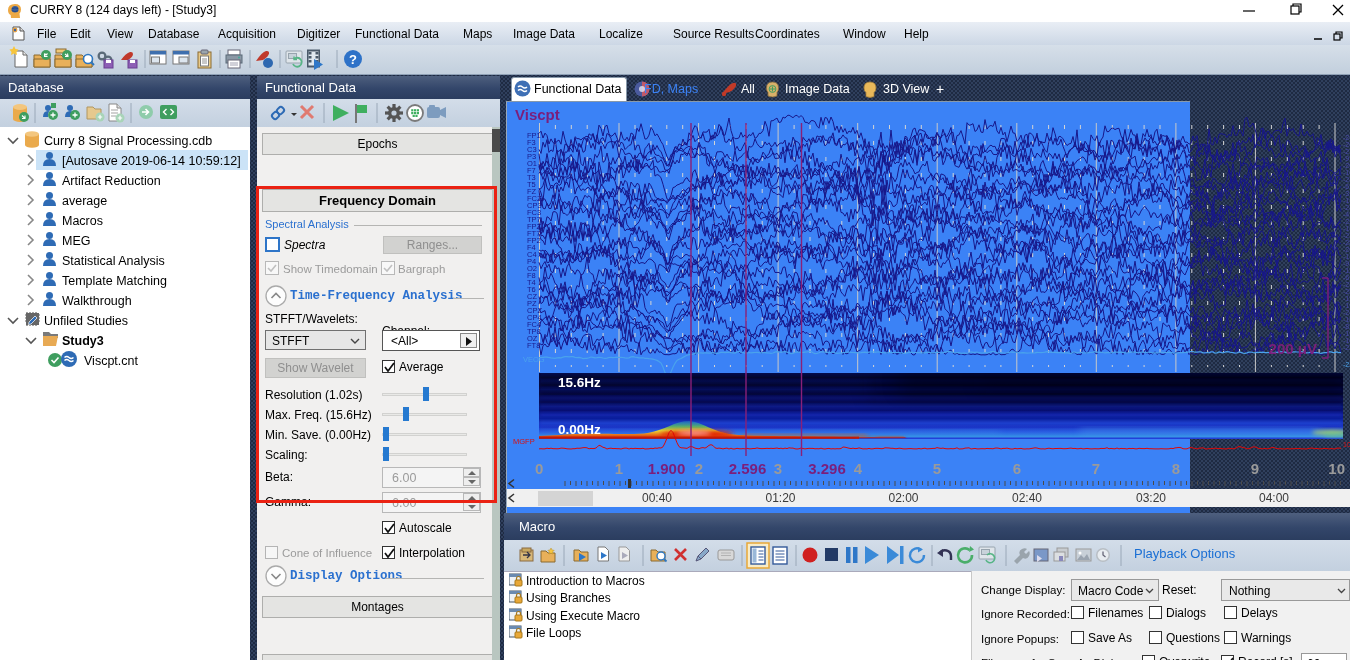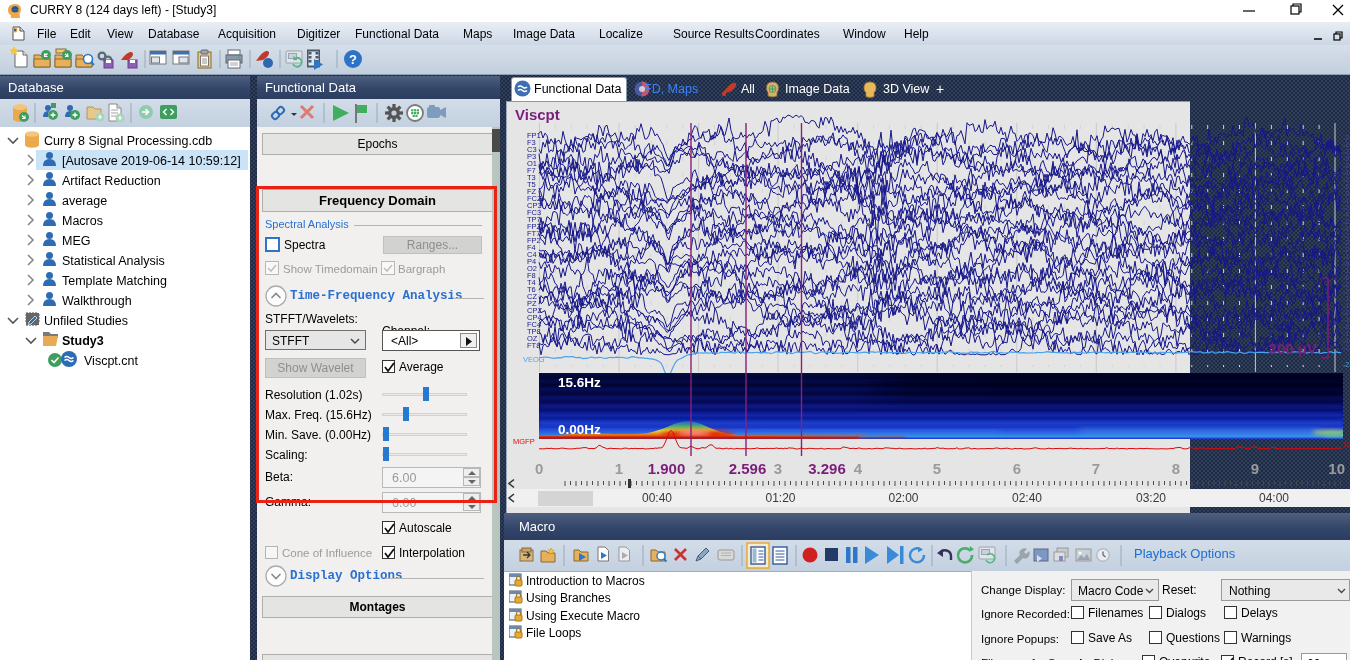--- a/index.html
+++ b/index.html
@@ -337,21 +337,21 @@
           <rect x="0" y="1" width="13" height="11" rx="2" fill="#7d9cbf"></rect>
           <path d="M13 4 l6-3 v11 l-6-3z" fill="#7d9cbf"></path>
           <rect x="2" y="-1" width="6" height="3" rx="1" fill="#7d9cbf"></rect>
         </g>
       </svg>
       <div class="abs btn" style="left:5px;top:57px;width:231px;height:22px;font-weight:normal;font-size:12px;line-height:20px;">Epochs</div>
       <div class="abs btn" style="left:5px;top:113px;width:231px;height:23px;font-weight:bold;font-size:13px;line-height:21px;">Frequency Domain</div>
       <div class="sechdr abs" style="left:8px;top:142px;font-size:11px;">Spectral Analysis</div>
       <div class="abs" style="left:97px;top:149px;width:128px;border-top:1px solid #b5b5b3;"></div>
       <div class="cb" style="left:8px;top:161px;border:1px solid #2e75c8;border-width:2px;width:15px;height:15px;"></div>
-      <div class="lbl" style="left:27px;top:162px;">Spectra</div>
+      <div class="lbl" style="left:27px;top:162px;font-style:italic;">Spectra</div>
       <div class="abs btnd" style="left:126px;top:160px;width:99px;height:18px;font-weight:normal;font-size:12px;line-height:16px;">Ranges...</div>
       <svg class="abs" style="left:8px;top:185px" width="220" height="16" viewBox="0 0 220 16">
         <rect x="0.5" y="0.5" width="13" height="13" fill="#f8f8f8" stroke="#b8b8b8"></rect>
         <path d="M3 7 l3 3 5-6" stroke="#c0c0c0" stroke-width="1.6" fill="none"></path>
         <rect x="116.5" y="0.5" width="13" height="13" fill="#f8f8f8" stroke="#b8b8b8"></rect>
         <path d="M119 7 l3 3 5-6" stroke="#c0c0c0" stroke-width="1.6" fill="none"></path>
       </svg>
       <div class="glbl" style="left:26px;top:187px;font-size:11.5px;">Show Timedomain</div>
       <div class="glbl" style="left:141px;top:187px;font-size:11.5px;">Bargraph</div>
       <svg class="abs" style="left:8px;top:209px" width="24" height="24" viewBox="0 0 24 24">
@@ -433,21 +433,21 @@
       <svg class="abs" style="left:127px;top:472px" width="11" height="11" viewBox="0 0 11 11">
         <path d="M1 5 l3 4 6-8" stroke="#111" stroke-width="1.7" fill="none"></path>
       </svg>
       <div class="lbl" style="left:142px;top:470px;">Interpolation</div>
       <svg class="abs" style="left:8px;top:489px" width="24" height="24" viewBox="0 0 24 24">
         <circle cx="11" cy="11" r="10" fill="#fdfdfd" stroke="#aaa" stroke-width="1.3"></circle>
         <path d="M6.5 9 l4.5 4.5 4.5-4.5" fill="none" stroke="#888" stroke-width="1.6"></path>
       </svg>
       <div class="sechdr abs" style="left:33px;top:493px;font-size:12.5px;font-weight:bold;font-family:'Liberation Mono',monospace;">Display Options</div>
       <div class="abs" style="left:128px;top:502px;width:99px;border-top:1px solid #b5b5b3;"></div>
-      <div class="abs btn" style="left:5px;top:520px;width:231px;height:22px;font-weight:bold;font-size:12px;line-height:20px;">Montages</div>
+      <div class="abs btn" style="left:5px;top:520px;width:231px;height:22px;font-weight:normal;font-size:12px;line-height:20px;">Montages</div>
       <div class="abs btn" style="left:5px;top:578px;width:231px;height:22px;font-weight:normal;font-size:12px;line-height:20px;"></div>
       <div class="abs" style="left:235px;top:51px;width:8px;height:533px;background:#b9c6c0;"></div>
       <div class="abs" style="left:235px;top:53px;width:8px;height:23px;background:#4a4a4a;"></div>
     </div>
     <div class="abs" style="left:256px;top:186px;width:241px;height:317px;border:3px solid #ea2213;z-index:30;"></div>
     <div class="abs" style="left:504px;top:77px;width:846px;height:24px;">
       <div class="abs" style="left:7px;top:0px;width:116px;height:24px;background:#fff;border-radius:3px 3px 0 0;border:1px solid #8899aa;border-bottom:none;"></div>
       <svg class="abs" style="left:10px;top:3px" width="17" height="17" viewBox="0 0 17 17">
         <circle cx="8.5" cy="8.5" r="8" fill="#3e6fb5"></circle>
         <path d="M4 7 q2.2-2 4.5 0 q2.2 2 4.5 0 M4 10.5 q2.2-2 4.5 0 q2.2 2 4.5 0" stroke="#fff" stroke-width="1.5" fill="none"></path>
@@ -469,21 +469,21 @@
         <circle cx="8.5" cy="8" r="3.4" fill="none" stroke="#3f9e5f" stroke-width="1"></circle>
         <path d="M8.5 5.5 v5 M6 8 h5" stroke="#3f9e5f" stroke-width="1"></path>
       </svg>
       <div class="abs" style="left:281px;top:5px;font-size:12.5px;color:#fff;">Image Data</div>
       <svg class="abs" style="left:358px;top:4px" width="16" height="17" viewBox="0 0 16 17">
         <path d="M8 1 q6 0 6 6 q0 3-2 4.5 l0 4 q-4 1.8-8 0 l0-4 q-2-1.5-2-4.5 q0-6 6-6z" fill="#e8b85a" stroke="#a8823a" stroke-width="0.8"></path>
       </svg>
       <div class="abs" style="left:379px;top:5px;font-size:12.5px;color:#fff;">3D View</div>
       <div class="abs" style="left:432px;top:4px;font-size:14px;color:#fff;">+</div>
     </div>
-    <div class="abs" style="left:506px;top:101px;width:684px;height:414px;background:#e5e5e5;border-top:1px solid #8899aa;border-left:1px solid #98a8ba;">
+    <div class="abs" style="left:506px;top:101px;width:684px;height:414px;background:#3b82f6;border-top:1px solid #8899aa;border-left:1px solid #98a8ba;">
       <svg class="abs" style="left:0;top:0" width="843" height="413" viewBox="507 101 843 413">
         <defs>
 <linearGradient id="hot" x1="0" y1="0" x2="0" y2="1">
  <stop offset="0" stop-color="#28c8b8" stop-opacity="0.3"></stop>
  <stop offset="0.3" stop-color="#72d846" stop-opacity="0.75"></stop>
  <stop offset="0.55" stop-color="#f0e030"></stop>
  <stop offset="0.78" stop-color="#f07010"></stop>
  <stop offset="1" stop-color="#cc1400"></stop>
 </linearGradient>
 <linearGradient id="cyglow" x1="0" y1="0" x2="0" y2="1">

